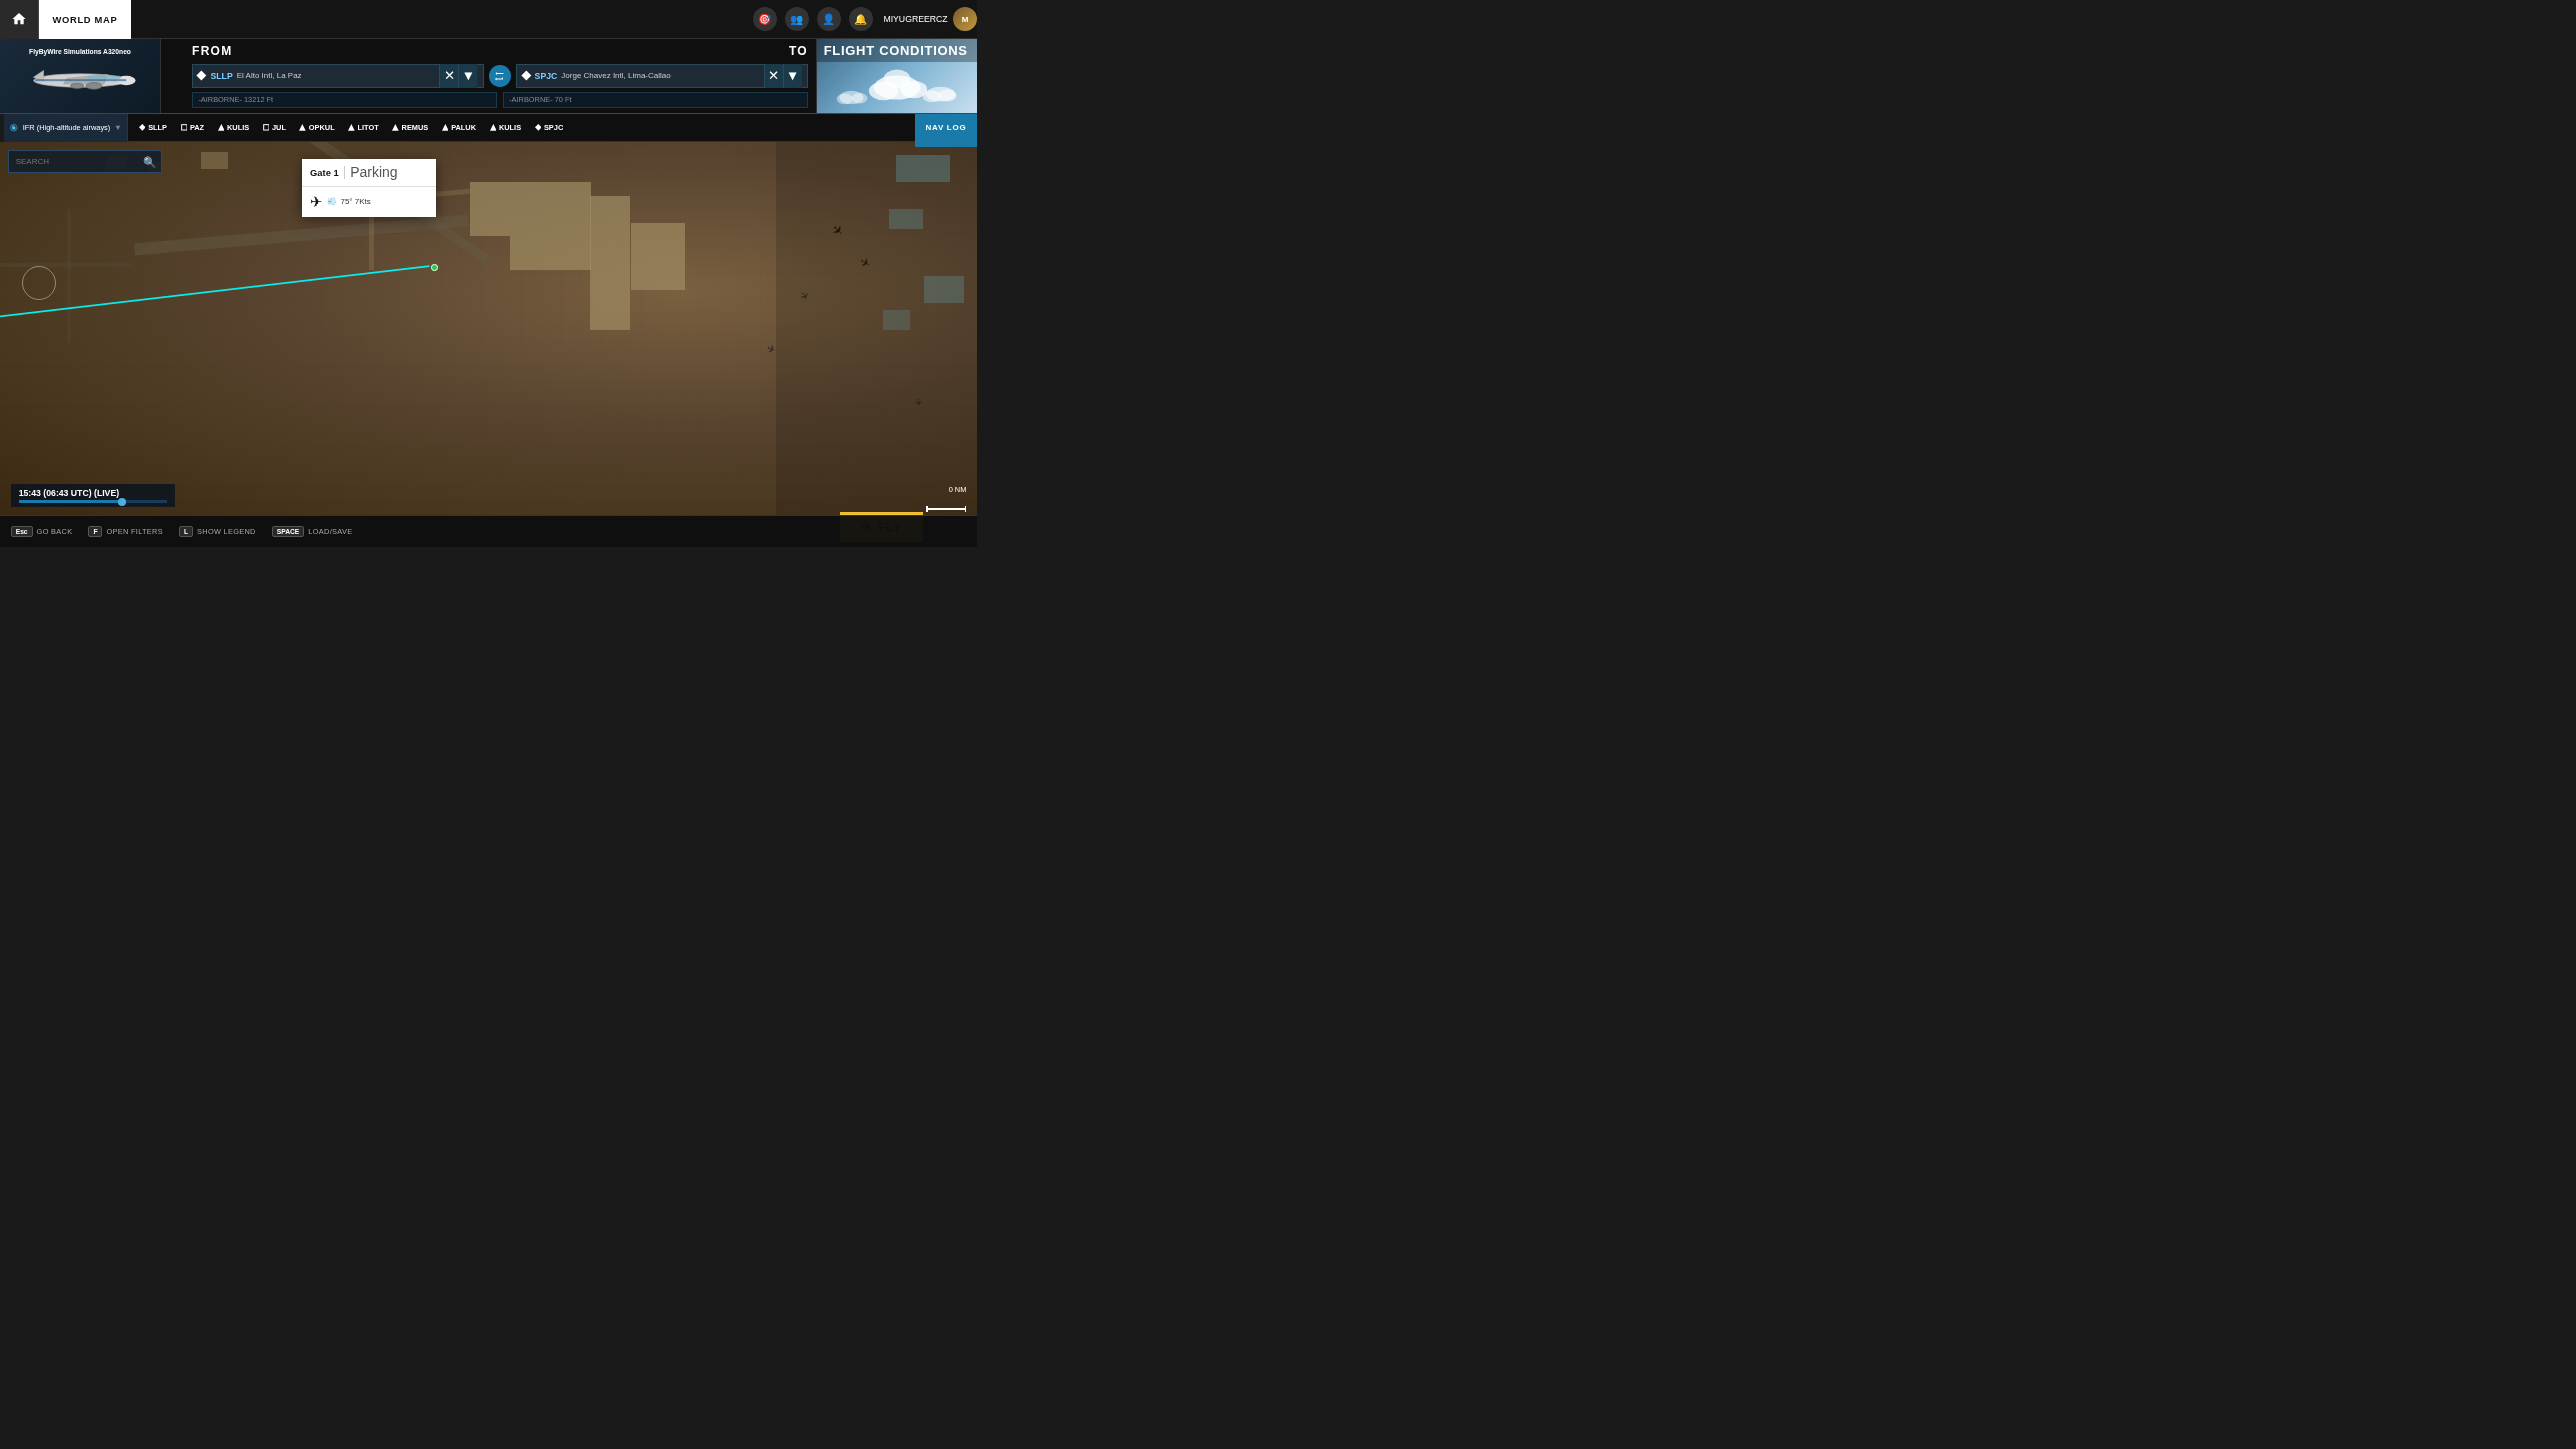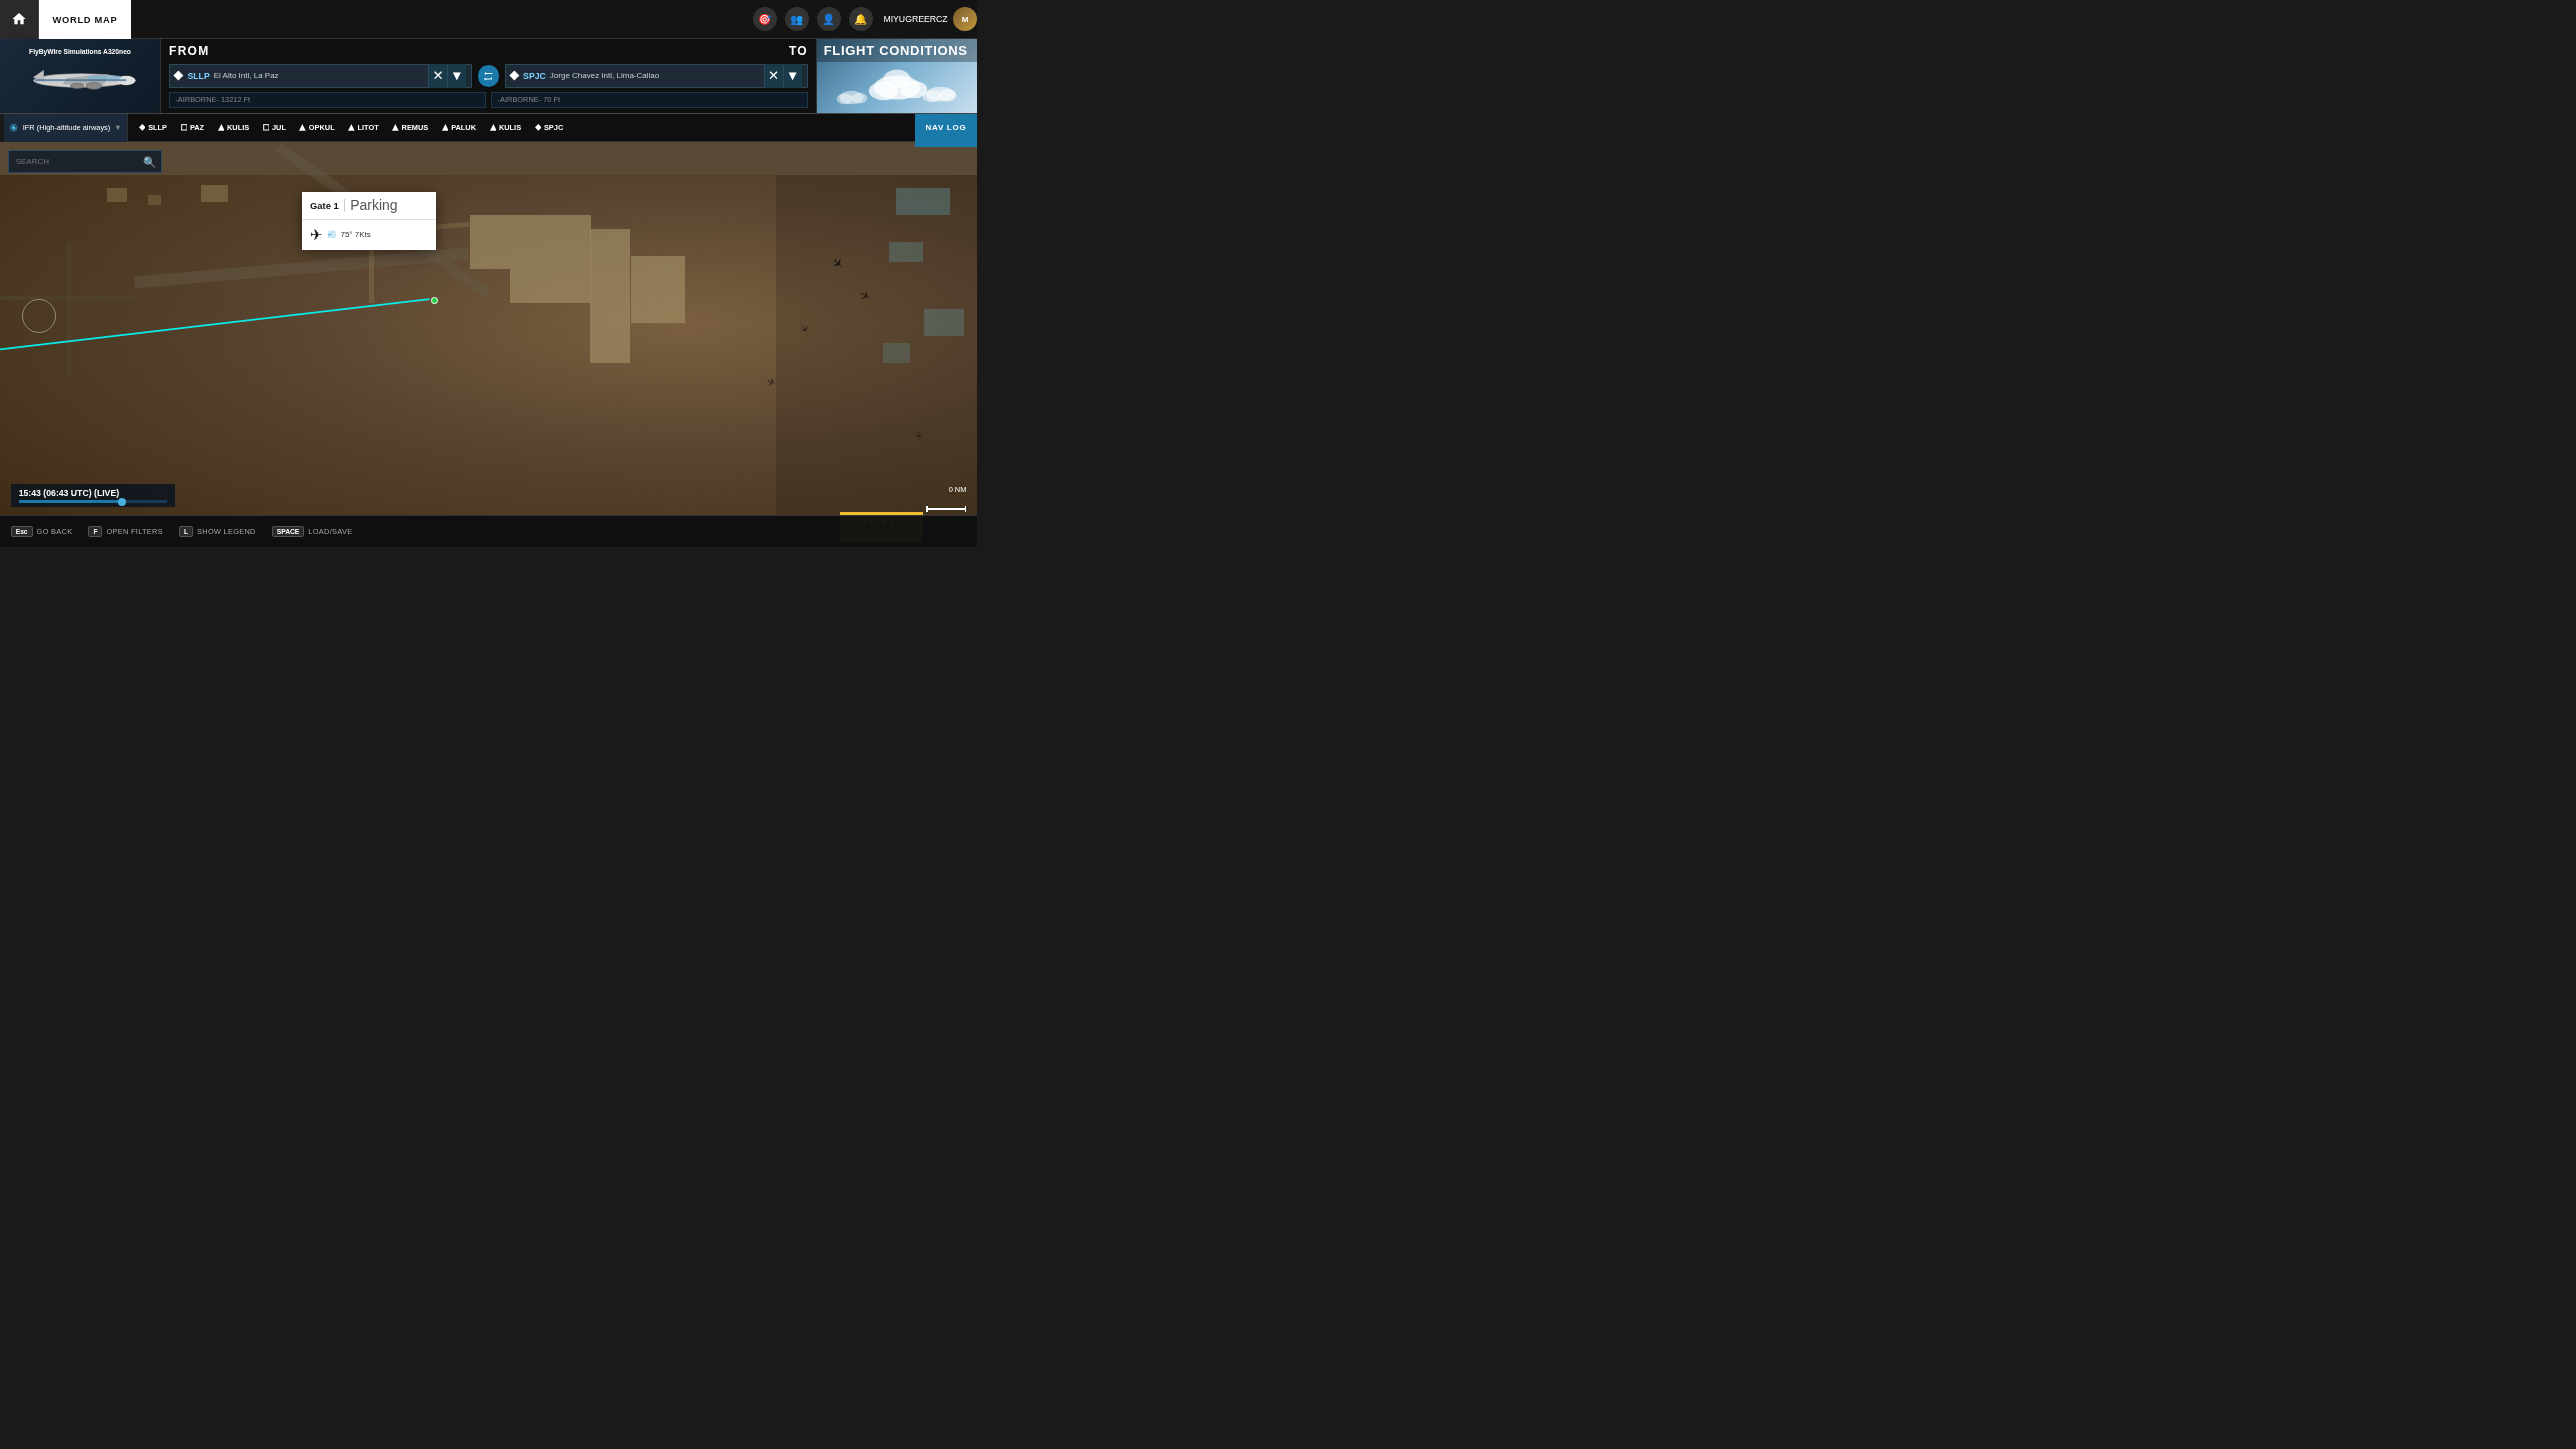--- a/index.html
+++ b/index.html
@@ -94,20 +94,21 @@
       width: 121px; height: 47px;
       position: relative;
     }
     .plane-svg { width: 100%; height: 100%; }
 
     
     .flight-info {
       flex: 1;
       display: flex; flex-direction: column;
       padding: 5.4px 8px;
+      margin-left: 23px;
     }
     .flight-header-row {
       display: flex; align-items: center; gap: 5.4px; margin-bottom: 5.4px;
     }
     .from-label {
       font-size: 12px; font-weight: bold; color: white; letter-spacing: 1.3px;
     }
     .to-label {
       font-size: 12px; font-weight: bold; color: white; letter-spacing: 1.3px;
       margin-left: auto;
@@ -239,21 +240,20 @@
       position: absolute;
       top: 142px; left: 0; right: 0; bottom: 32px;
       overflow: hidden;
       background: #5a4a35;
     }
     .map-bg {
       width: 100%; height: 100%;
       position: relative;
       background: 
         radial-gradient(ellipse at 70% 40%, #7a6040 0%, #5a4530 40%, #4a3820 70%, #3a2810 100%);
-      margin-top: 33px;
     }
 
     
     .map-texture {
       position: absolute;
       inset: 0;
       background-image: 
         repeating-linear-gradient(0deg, rgba(0,0,0,0.03) 0px, transparent 1.3px, transparent 13.4px),
         repeating-linear-gradient(90deg, rgba(0,0,0,0.03) 0px, transparent 1.3px, transparent 20px);
     }

